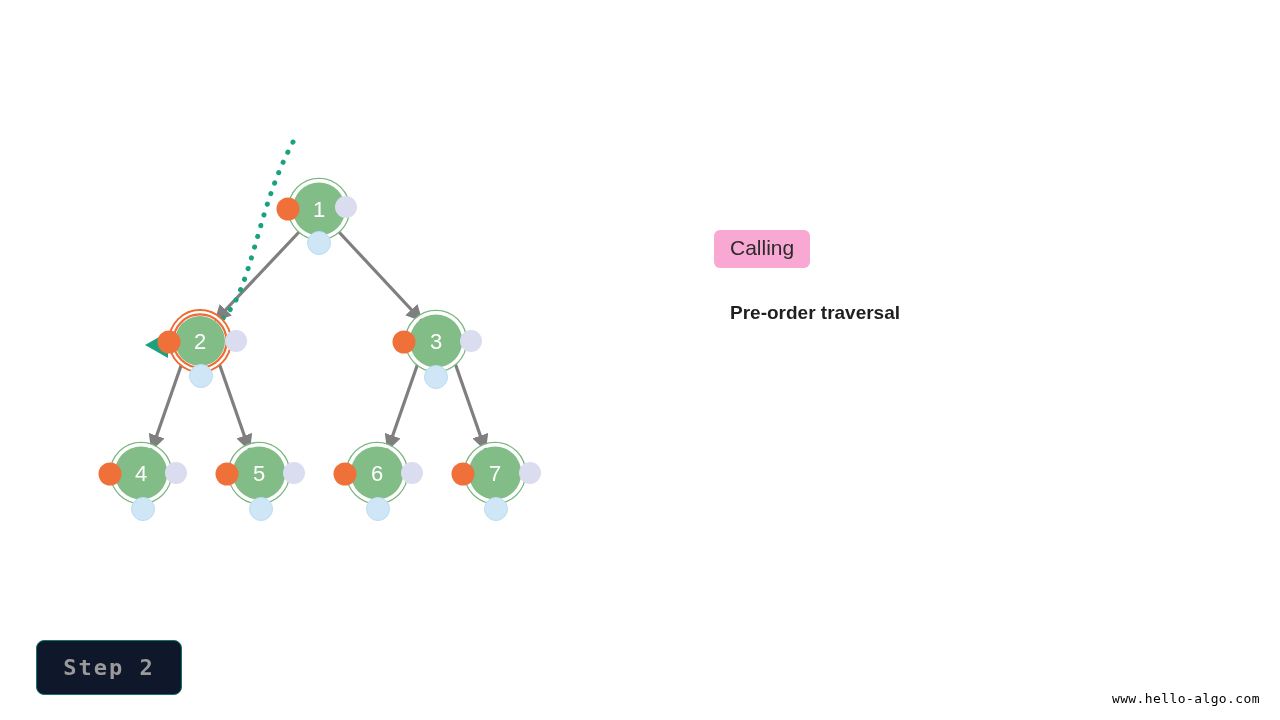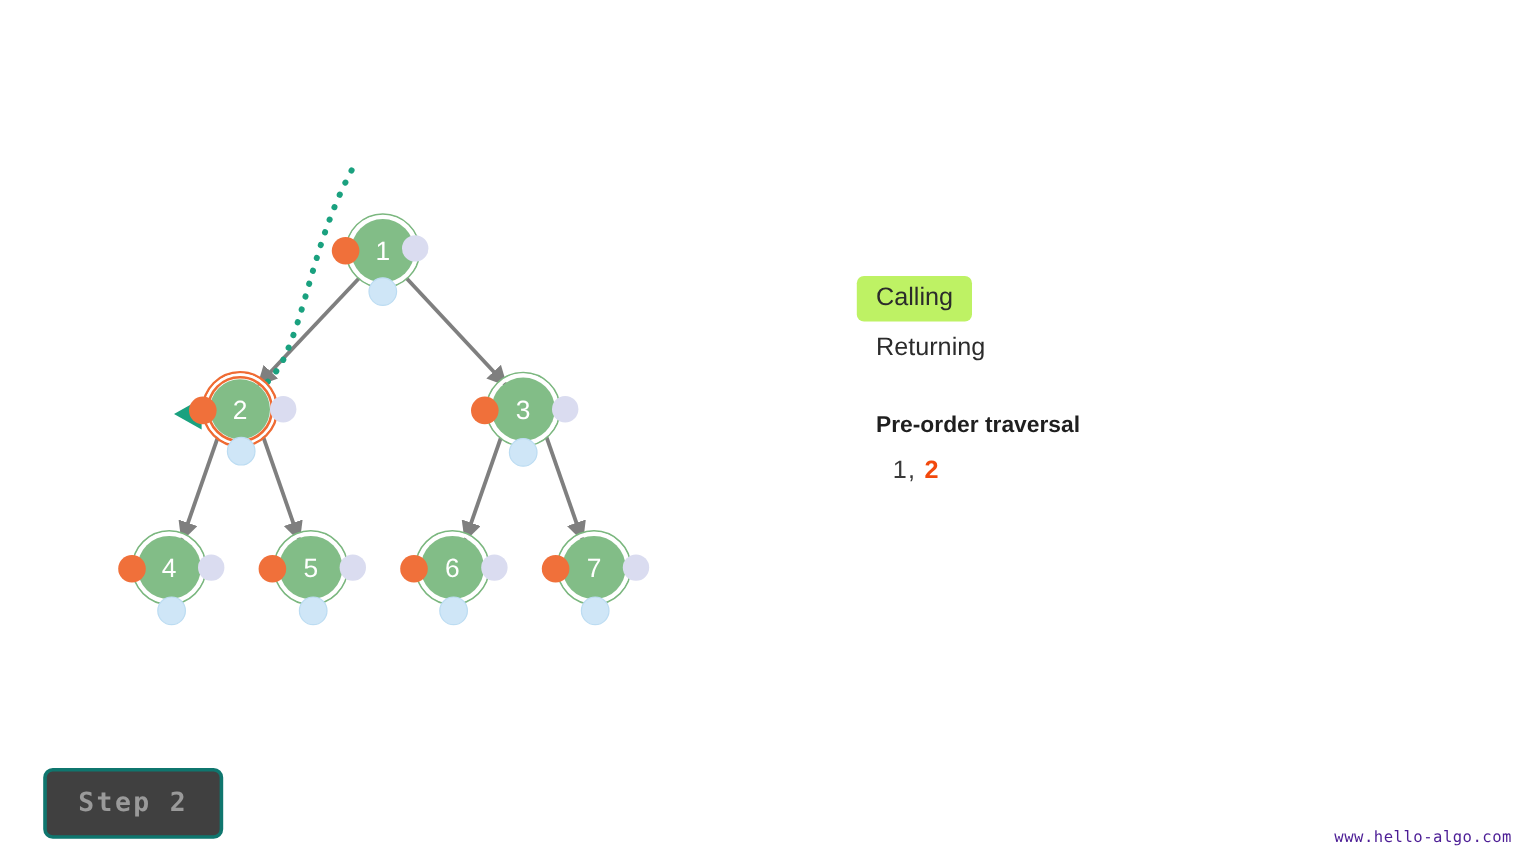--- a/index.html
+++ b/index.html
@@ -33,21 +33,21 @@
     width: 540px;
   }
 
   .legend-row {
     display: block;
     margin: 0;
   }
 
   .legend-calling {
     display: inline-block;
-    background: #bef264;
+    background: #f9a8d4;
     border-radius: 6px;
     padding: 7px 16px 9px 16px;
     font-size: 21px;
     color: #2b2b2b;
     line-height: 1.05;
   }
 
   .legend-returning {
     display: inline-block;
     padding: 7px 16px 9px 16px;
@@ -97,41 +97,41 @@
   }
   .tv-sep { color: #3a3a3a; }
 
   
   .step-badge {
     position: absolute;
     left: 36px;
     top: 640px;
     width: 144px;
     height: 53px;
-    border: 3px solid #0f766e;
+    border: 1px solid #0f766e;
     border-radius: 8px;
-    background: #404040;
+    background: #0f172a;
     display: flex;
     align-items: center;
     justify-content: center;
     font-family: "DejaVu Sans Mono", monospace;
     font-size: 22px;
     font-weight: bold;
     letter-spacing: 2px;
     color: #9a9a9a;
   }
 
   
   .watermark {
     position: absolute;
     right: 20px;
     bottom: 14px;
     font-family: "DejaVu Sans Mono", monospace;
     font-size: 13px;
-    color: #4c1d95;
+    color: #000000;
     letter-spacing: 0.4px;
   }
 
   .node-label {
     font-family: "Liberation Sans", sans-serif;
     font-size: 22px;
     fill: #ffffff;
   }
 </style>
 </head>
@@ -232,29 +232,22 @@
     </g>
   </g>
 </svg>
 
 <div class="panel">
 
   <div class="legend-row">
     <span class="legend-calling">Calling</span>
   </div>
 
-  <div class="legend-row">
-    <span class="legend-returning">Returning</span>
-  </div>
 
   <div class="traversal-head">
     <span class="traversal-title">Pre-order traversal</span>
   </div>
 
-  <div class="traversal-list">
-    <span class="tv-item">1</span><span class="tv-sep">,</span>
-    <span class="tv-item current">2</span>
-  </div>
 </div>
 
 <div class="step-badge">Step 2</div>
 
 <div class="watermark">www.hello-algo.com</div>
 
 </body></html>

